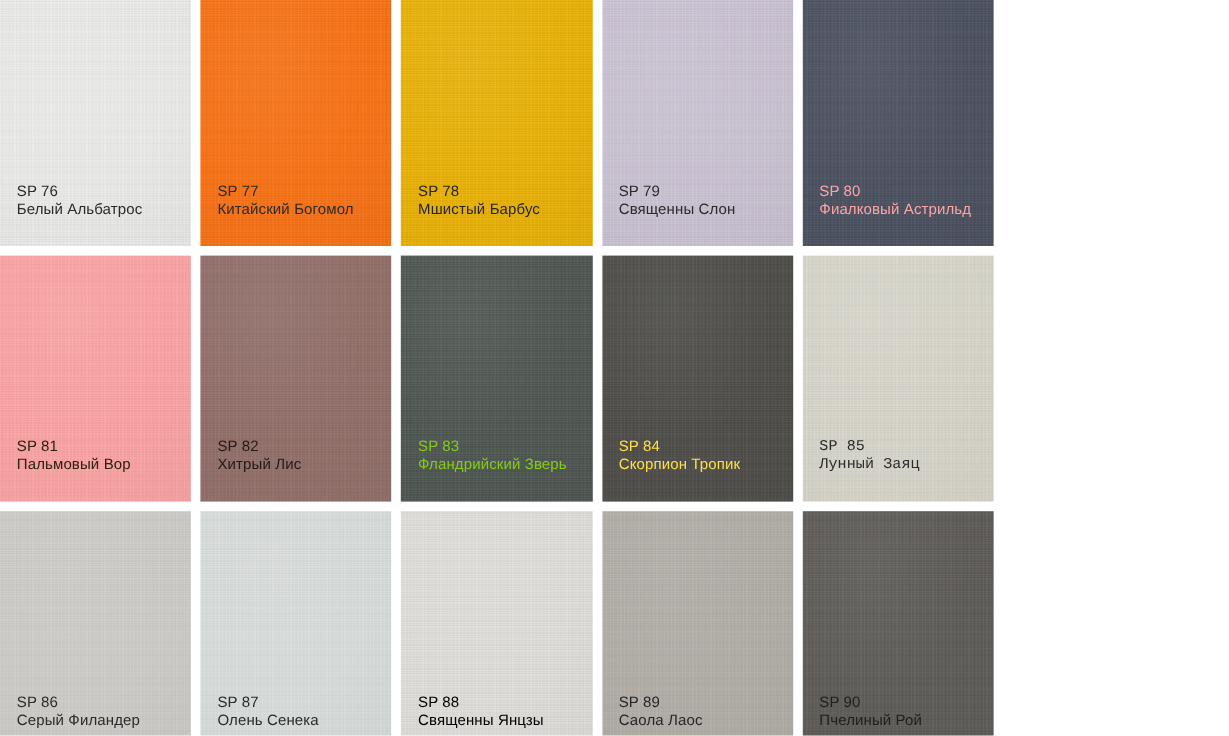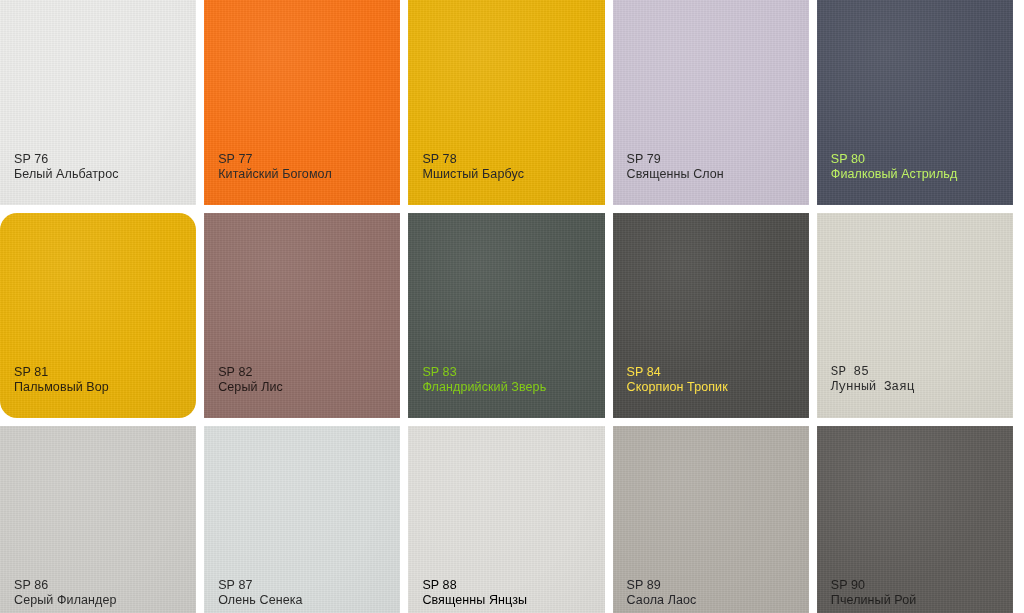--- a/index.html
+++ b/index.html
@@ -13,21 +13,21 @@
     overflow: hidden;
     font-family: "Liberation Sans", sans-serif;
   }
 
   #swatch-grid {
     display: grid;
     grid-template-columns: repeat(5, 1fr);
     grid-auto-rows: 205px;
     column-gap: 8px;
     row-gap: 8px;
-    width: 1013px;
+    width: 828px;
     height: 613px;
     box-sizing: border-box;
   }
 
   .swatch {
     position: relative;
     overflow: hidden;
     box-sizing: border-box;
   }
 
@@ -112,35 +112,35 @@
         <span class="swatch-name">Мшистый Барбус</span>
       </div>
     </div>
     <div class="swatch" style="background: rgb(204, 196, 212);">
       <div class="swatch-label" style="color: rgb(43, 43, 43);">
         <span class="swatch-code">SP 79</span>
         <span class="swatch-name">Священны Слон</span>
       </div>
     </div>
     <div class="swatch" style="background: rgb(77, 82, 97);">
-      <div class="swatch-label" style="color: #bef264;">
+      <div class="swatch-label" style="color: #fca5a5;">
         <span class="swatch-code">SP 80</span>
         <span class="swatch-name">Фиалковый Астрильд</span>
       </div>
     </div>
-    <div class="swatch" style="background: #eab308; border-radius: 17px;">
+    <div class="swatch" style="background: #fca5a5;">
       <div class="swatch-label" style="color: rgb(43, 34, 17);">
         <span class="swatch-code">SP 81</span>
         <span class="swatch-name">Пальмовый Вор</span>
       </div>
     </div>
     <div class="swatch" style="background: rgb(147, 112, 106); padding-left: 16px;">
       <div class="swatch-label" style="color: rgb(36, 26, 24);">
         <span class="swatch-code">SP 82</span>
-        <span class="swatch-name">Серый Лис</span>
+        <span class="swatch-name">Хитрый Лис</span>
       </div>
     </div>
     <div class="swatch" style="background: rgb(80, 88, 83);">
       <div class="swatch-label" style="color: #84cc16;">
         <span class="swatch-code">SP 83</span>
         <span class="swatch-name">Фландрийский Зверь</span>
       </div>
     </div>
     <div class="swatch" style="background: rgb(79, 78, 75);">
       <div class="swatch-label" style="color: #fde047;">

